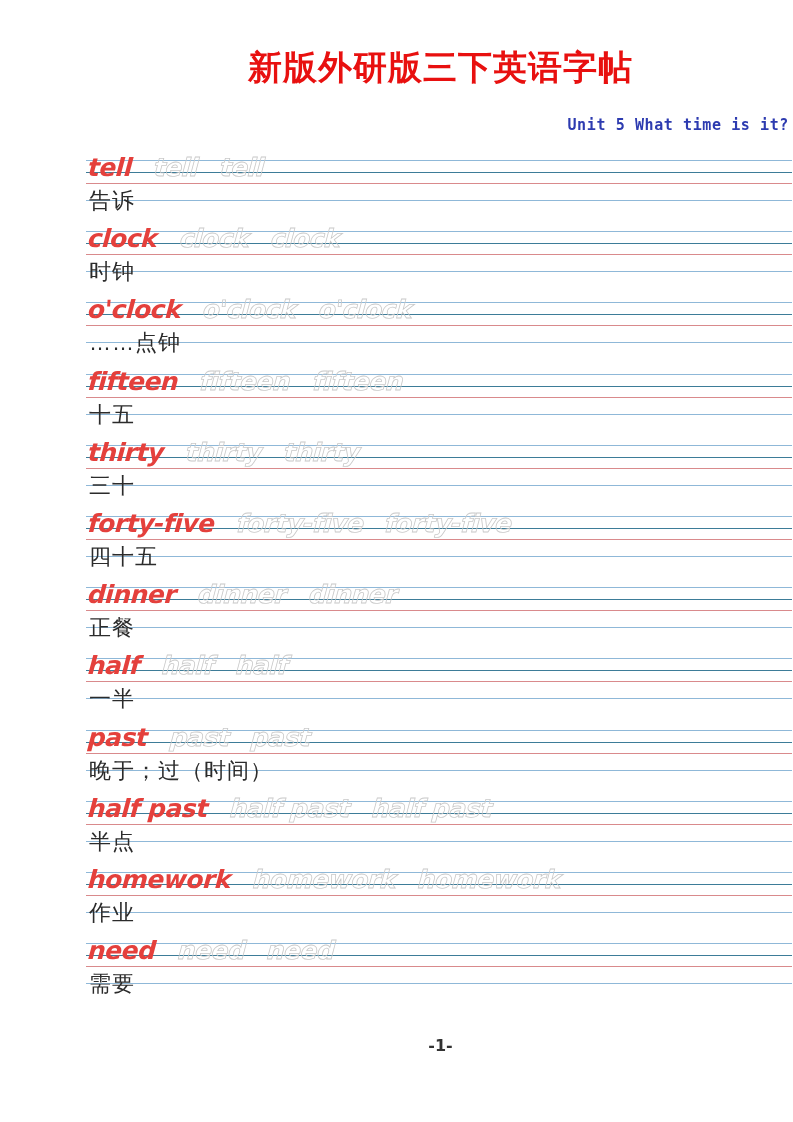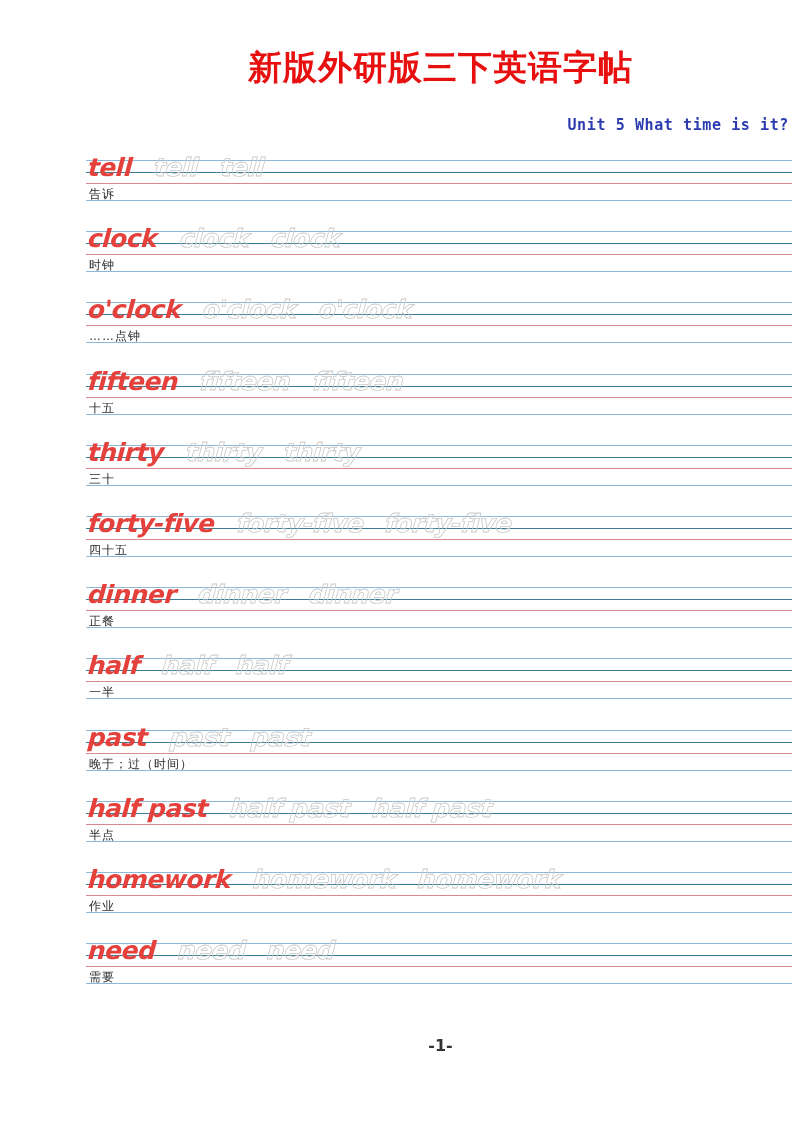--- a/index.html
+++ b/index.html
@@ -108,21 +108,21 @@
     -webkit-text-stroke: 0.8px #c9c9c9;
     margin-left: 22px;
   }
 
   
   .gloss {
     position: absolute;
     left: 3px;
     top: 34px;
     font-family: Liberation Sans, sans-serif;
-    font-size: 12px;
+    font-size: 22px;
     letter-spacing: 1px;
     color: #2b2b2b;
     white-space: nowrap;
   }
 
   
   .page-number {
     position: absolute;
     top: 1036px;
     left: 0;

